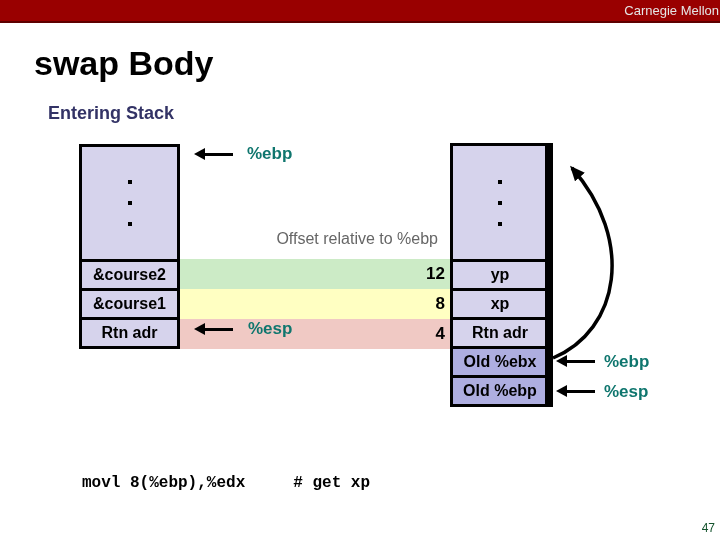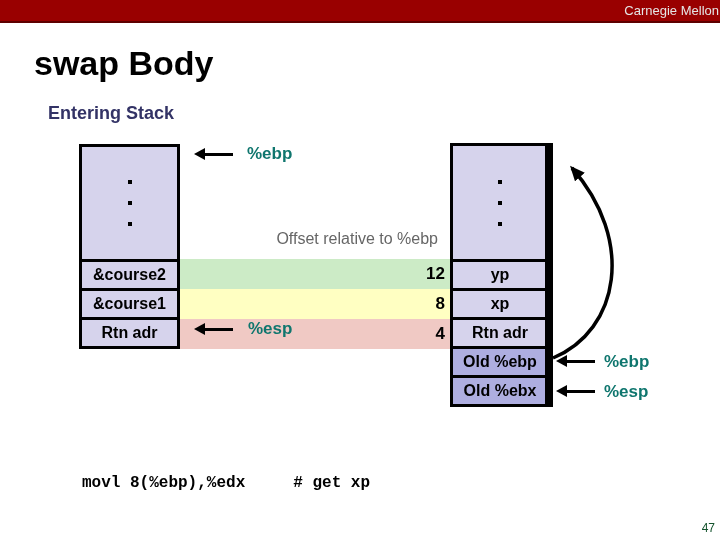--- a/index.html
+++ b/index.html
@@ -110,22 +110,22 @@
 
   <div class="stack right-stack">
     <div class="cell big">
       <span class="dot"></span>
       <span class="dot"></span>
       <span class="dot"></span>
     </div>
     <div class="cell row">yp</div>
     <div class="cell row">xp</div>
     <div class="cell row">Rtn adr</div>
+    <div class="cell row dark">Old %ebx</div>
     <div class="cell row dark">Old %ebp</div>
-    <div class="cell row dark">Old %ebx</div>
   </div>
 
   <div class="thick-bar"></div>
 
   <div class="harrow" id="arrow-ebp-left"></div>
   <div class="ptr-label" id="lbl-ebp-left">%ebp</div>
 
   <div class="harrow" id="arrow-esp-left"></div>
   <div class="ptr-label" id="lbl-esp-left">%esp</div>
 

